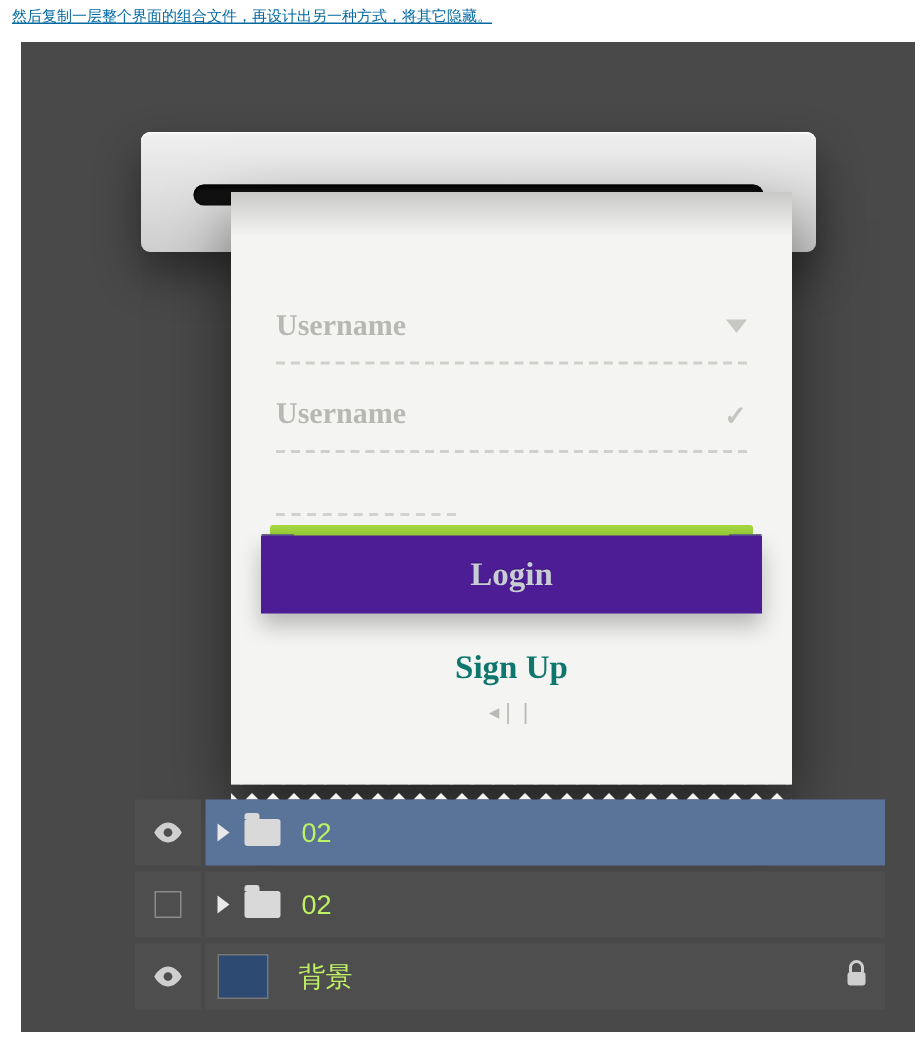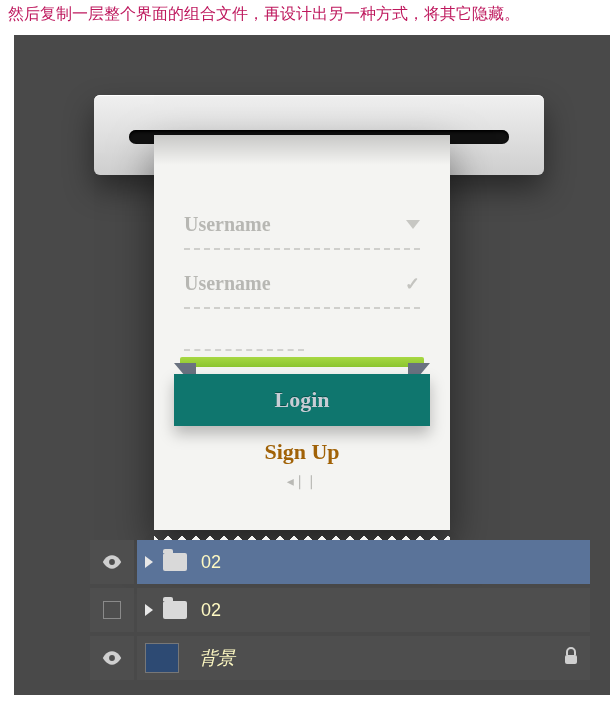--- a/index.html
+++ b/index.html
@@ -4,23 +4,24 @@
 <style>
   * { margin: 0; padding: 0; box-sizing: border-box; }
   body {
     width: 614px;
     height: 704px;
     background: #ffffff;
     font-family: Arial, "Microsoft YaHei", sans-serif;
     overflow: hidden;
   }
   .caption {
-    font-size: 16px;
-    color: #be185d;
+    font-size: 10px;
+    color: #0369a1;
     padding: 4px 8px 10px 8px;
+    text-decoration: underline;
   }
   .canvas {
     position: relative;
     width: 596px;
     height: 660px;
     margin: 0 0 0 14px;
     background: #494949;
   }
   
   .slot {
@@ -41,21 +42,21 @@
     height: 14px;
     background: #111;
     border-radius: 7px;
     box-shadow: inset 0 2px 3px #000;
   }
   
   .paper {
     position: absolute;
     left: 140px;
     top: 100px;
-    width: 296px;
+    width: 374px;
     height: 395px;
     background: #f4f4f2;
     box-shadow: 0 18px 40px rgba(0,0,0,.5);
     padding: 70px 30px 20px 30px;
   }
   .paper::before { 
     content:"";
     position:absolute; left:0; right:0; top:0; height:30px;
     background: linear-gradient(rgba(0,0,0,.18), transparent);
   }
@@ -105,76 +106,76 @@
     border-radius: 2px;
   }
   .fold-left, .fold-right {
     position:absolute; top:6px; width:0; height:0;
     border-top: 0 solid transparent;
     border-bottom: 26px solid transparent;
   }
   .fold-left  { left:0;  border-right: 22px solid #6a7280; }
   .fold-right { right:0; border-left:  22px solid #6a7280; }
   .login-btn {
-    position:absolute; left:0; right:0; top:17px; height:52px;
-    background: #0f766e;
+    position:absolute; left:0; right:0; top:7px; height:52px;
+    background: #4c1d95;
     display:flex; align-items:center; justify-content:center;
     font-family: Georgia, serif;
     font-weight:bold; font-size:22px;
     color: #c8cdd5;
     text-shadow: 0 -1px 0 rgba(0,0,0,.3);
     box-shadow: 0 8px 14px rgba(0,0,0,.25);
   }
   .signup {
     text-align:center;
     font-family: Georgia, serif;
     font-size: 22px; font-weight:bold;
-    color: #a16207;
+    color: #0f766e;
     margin-top: 22px;
   }
   .sound-icon {
     text-align:center; margin-top:8px; color:#b9b9b5; font-size:14px;
   }
   
   .layers {
     position:absolute; left:76px; bottom:15px; width:500px;
     display:flex; flex-direction:column; gap:4px;
   }
   .layer-row {
     display:flex; height:44px; gap:3px;
   }
   .vis-cell {
     width:44px; background:#4e4e4e;
     display:flex; align-items:center; justify-content:center;
   }
   .vis-cell svg { width:20px; height:14px; }
   .row-body {
     flex:1; display:flex; align-items:center; padding:0 10px 0 8px;
-    font-size:18px; color:#fef9c3;
+    font-size:18px; color:#bef264;
   }
   .row-body.selected { background:#5a7399; }
   .row-body.normal   { background:#4e4e4e; }
   .arrow {
     width:0;height:0;border-top:6px solid transparent;
     border-bottom:6px solid transparent;border-left:8px solid #e8e8e8;
     margin-right:10px;
   }
   .folder-icon {
     width:24px;height:18px;background:#d9d9d9;border-radius:2px;
     position:relative; margin-right:14px;
   }
   .folder-icon::before{
     content:"";position:absolute;left:0;top:-4px;width:10px;height:4px;
     background:#d9d9d9;border-radius:2px 2px 0 0;
   }
   .thumb {
     width:34px;height:30px;border:1px solid #777;margin-right:20px;
   }
   .lbl { flex:1; }
-  .lbl.italic { font-style:italic; font-family:"SimSun",serif; }
+  .lbl.italic { font-family:"SimSun",serif; }
   .empty-box {
     width:18px;height:18px;border:1px solid #8a8a8a;
   }
   .lock-cell { margin-left:auto; }
 </style>
 </head>
 <body>
 
 <div class="caption">然后复制一层整个界面的组合文件，再设计出另一种方式，将其它隐藏。</div>
 

